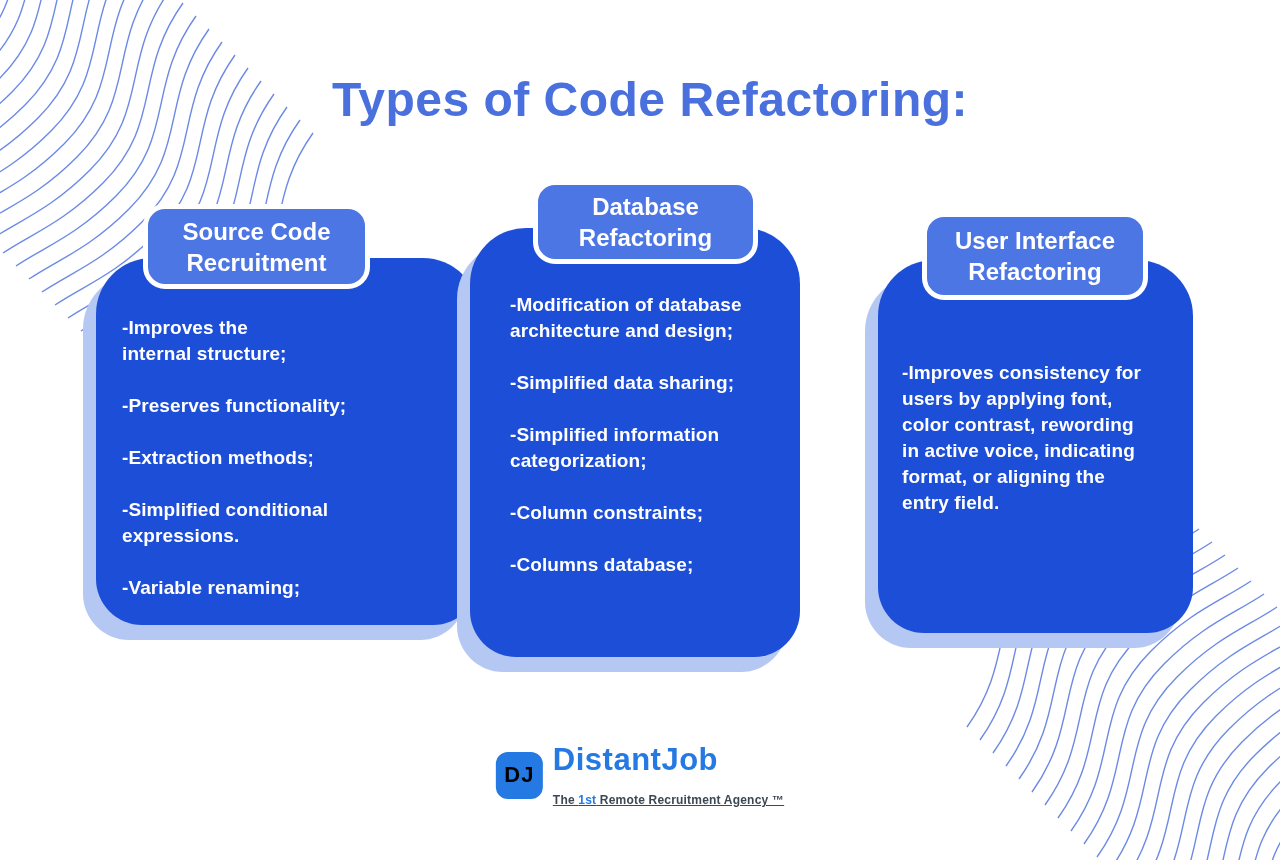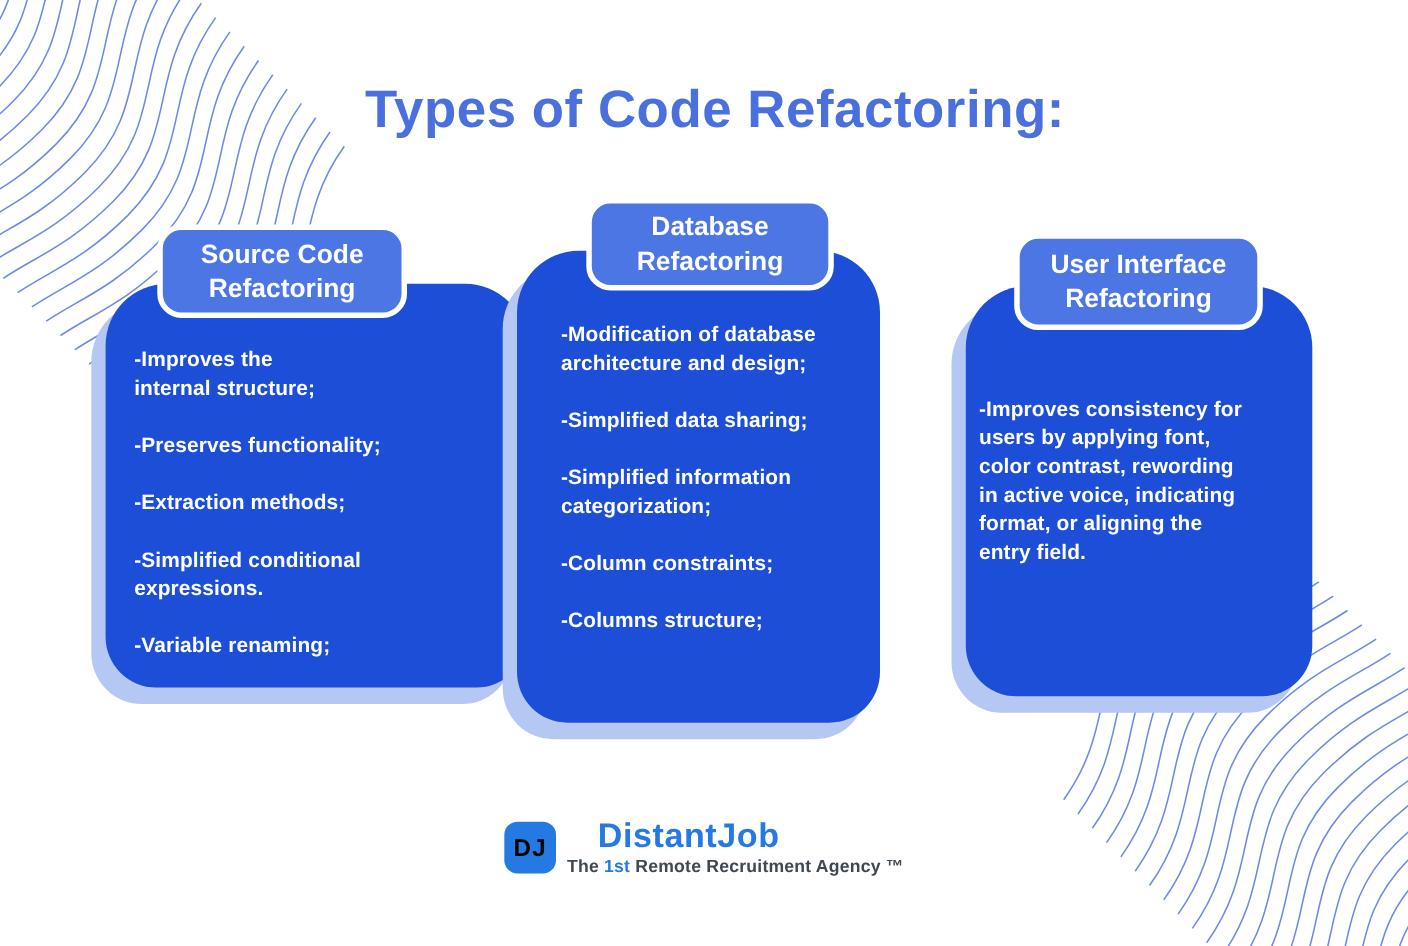--- a/index.html
+++ b/index.html
@@ -24,32 +24,32 @@
              white-space:pre-line;letter-spacing:.1px;}
   .card-badge{position:absolute;z-index:2;margin:0;box-sizing:border-box;
               display:flex;align-items:center;justify-content:center;text-align:center;
               background:#4d76e5;border:5px solid #ffffff;border-radius:22px;
               color:#ffffff;font-size:24px;line-height:31px;font-weight:800;white-space:pre-line;}
 
   .body1{left:96px;top:258px;width:383px;height:367px;padding:57px 12px 0 26px;}
   .badge1{left:143px;top:204px;width:227px;height:85px;}
   .body2{left:470px;top:228px;width:330px;height:429px;padding:64px 10px 0 40px;}
   .badge2{left:533px;top:180px;width:225px;height:84px;}
-  .body3{left:878px;top:260px;width:315px;height:373px;padding:100px 12px 0 12px;}
+  .body3{left:878px;top:260px;width:315px;height:373px;padding:100px 12px 0 24px;}
   .badge3{left:922px;top:212px;width:226px;height:88px;}
 
   
   .logo{position:absolute;left:50%;transform:translateX(-50%);top:744px;
         display:flex;align-items:center;gap:10px;}
   .dj{width:47px;height:47px;border-radius:12px;background:#2579e2;color:#000000;
       display:flex;align-items:center;justify-content:center;
       font-size:22px;font-weight:800;letter-spacing:1px;}
-  .logo-name{font-size:31px;font-weight:800;color:#2579e2;line-height:1.05;letter-spacing:.5px;margin-left:28px;}
-  .tagline{font-size:16px;font-weight:700;color:#3d4852;margin-top:3px;
-           white-space:pre;letter-spacing:.2px;}
+  .logo-name{font-size:31px;font-weight:800;color:#2579e2;line-height:1.05;letter-spacing:.5px;}
+  .tagline{font-size:12px;font-weight:700;color:#3d4852;margin-top:16px;
+           white-space:pre;letter-spacing:.2px;text-decoration:underline;}
   .tagline .hl{color:#2579e2;}
 </style>
 </head>
 <body>
 
 <div class="canvas">
 
   <svg class="waves tl" width="340" height="360" viewBox="0 0 340 360">
       <path d="M 40 -140 C -10 -70 20 -20 -40 40 C -80 80 -110 90 -140 110"></path>
       <path d="M 53 -127 C 3 -57 33 -7 -27 53 C -67 93 -97 103 -127 123"></path>
@@ -105,32 +105,32 @@
     <div class="card-body body1">
       <p class="card-item">-Improves the
 internal structure;</p>
       <p class="card-item">-Preserves functionality;</p>
       <p class="card-item">-Extraction methods;</p>
       <p class="card-item">-Simplified conditional
 expressions.</p>
       <p class="card-item">-Variable renaming;</p>
     </div>
     <h2 class="card-badge badge1">Source Code
-Refactoring</h2>
+Recruitment</h2>
   </section>
 
   <section class="card">
     <div class="card-body body2">
       <p class="card-item">-Modification of database
 architecture and design;</p>
       <p class="card-item">-Simplified data sharing;</p>
       <p class="card-item">-Simplified information
 categorization;</p>
       <p class="card-item">-Column constraints;</p>
-      <p class="card-item">-Columns structure;</p>
+      <p class="card-item">-Columns database;</p>
     </div>
     <h2 class="card-badge badge2">Database
 Refactoring</h2>
   </section>
 
   <section class="card">
     <div class="card-body body3">
       <p class="card-item">-Improves consistency for
 users by applying font,
 color contrast, rewording

